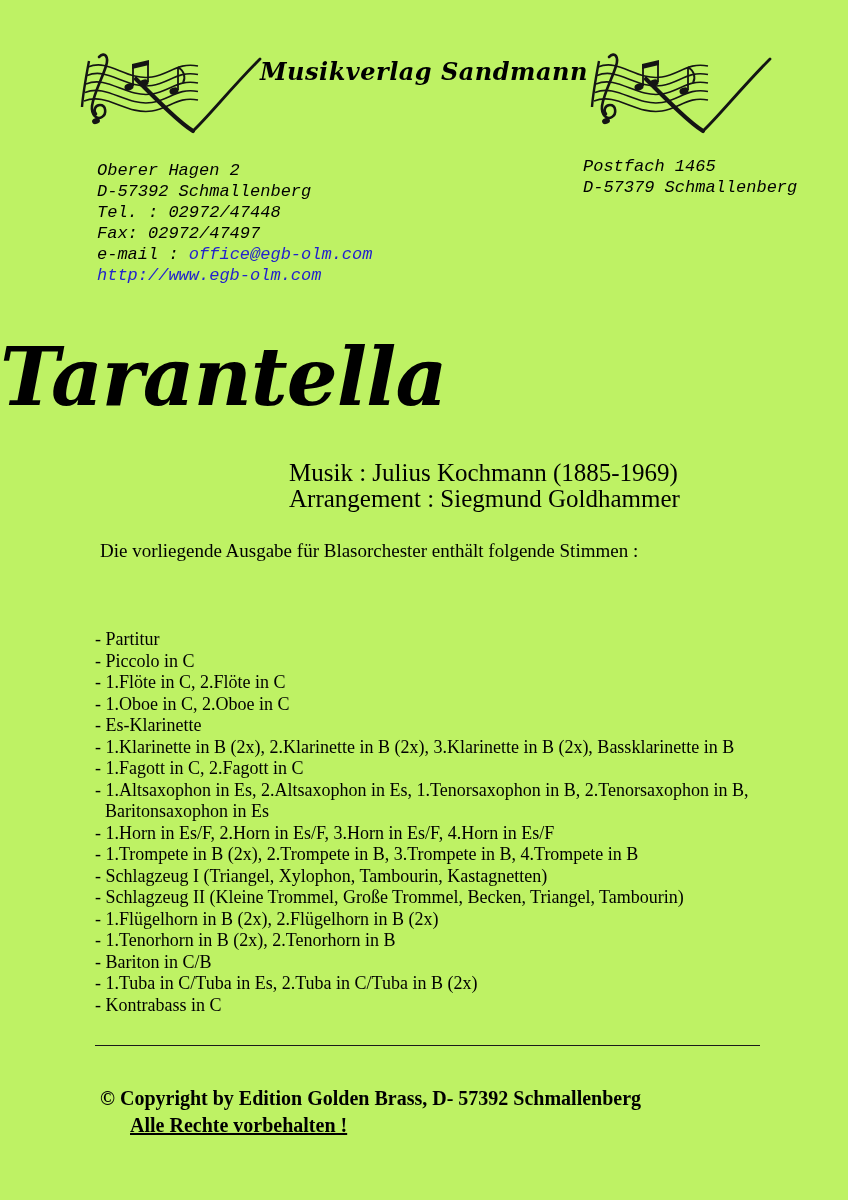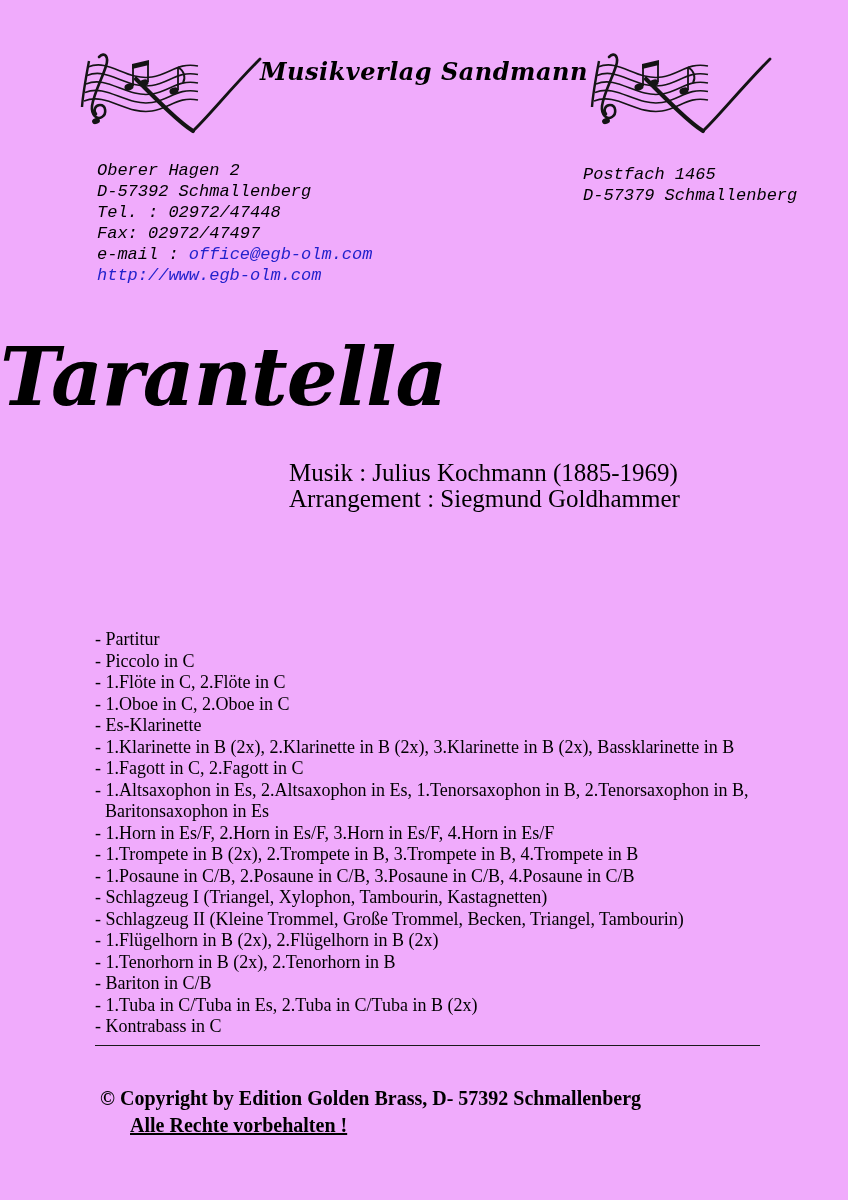--- a/index.html
+++ b/index.html
@@ -5,21 +5,21 @@
   html, body {
     margin: 0;
     padding: 0;
     background: #e8e8e8;
   }
   .page {
     position: relative;
     width: 848px;
     height: 1200px;
     margin: 0 auto;
-    background: #f0abfc;
+    background: #bef264;
     overflow: hidden;
     color: #000;
   }
   
   .logo {
     position: absolute;
     top: 45px;
     width: 192px;
     height: 106px;
   }
@@ -41,21 +41,21 @@
   
   .addr {
     position: absolute;
     font-family: Liberation Mono, monospace;
     font-style: italic;
     font-size: 17px;
     line-height: 21px;
     white-space: nowrap;
   }
   .addr-left  { left: 97px;  top: 160px; }
-  .addr-right { left: 583px; top: 164px; }
+  .addr-right { left: 583px; top: 156px; }
   .link-blue { color: #2222cc; text-decoration: none; }
   
   .title {
     position: absolute;
     top: 322px;
     left: 0;
     width: 100%;
     text-align: left;
     font-family: "DejaVu Serif", serif;
     font-style: italic;
@@ -174,34 +174,34 @@
     <div>D-57379 Schmallenberg</div>
   </div>
 
   <div class="title">Tarantella</div>
 
   <div class="credits">
     <div>Musik : Julius Kochmann (1885-1969)</div>
     <div>Arrangement : Siegmund Goldhammer</div>
   </div>
 
+  <div class="intro">Die vorliegende Ausgabe für Blasorchester enthält folgende Stimmen :</div>
 
   <div class="parts">
     <div>- Partitur</div>
     <div>- Piccolo in C</div>
     <div>- 1.Flöte in C, 2.Flöte in C</div>
     <div>- 1.Oboe in C, 2.Oboe in C</div>
     <div>- Es-Klarinette</div>
     <div>- 1.Klarinette in B (2x), 2.Klarinette in B (2x), 3.Klarinette in B (2x), Bassklarinette in B</div>
     <div>- 1.Fagott in C, 2.Fagott in C</div>
     <div>- 1.Altsaxophon in Es, 2.Altsaxophon in Es, 1.Tenorsaxophon in B, 2.Tenorsaxophon in B,</div>
     <div class="cont">Baritonsaxophon in Es</div>
     <div>- 1.Horn in Es/F, 2.Horn in Es/F, 3.Horn in Es/F, 4.Horn in Es/F</div>
     <div>- 1.Trompete in B (2x), 2.Trompete in B, 3.Trompete in B, 4.Trompete in B</div>
-    <div>- 1.Posaune in C/B, 2.Posaune in C/B, 3.Posaune in C/B, 4.Posaune in C/B</div>
     <div>- Schlagzeug I (Triangel, Xylophon, Tambourin, Kastagnetten)</div>
     <div>- Schlagzeug II (Kleine Trommel, Große Trommel, Becken, Triangel, Tambourin)</div>
     <div>- 1.Flügelhorn in B (2x), 2.Flügelhorn in B (2x)</div>
     <div>- 1.Tenorhorn in B (2x), 2.Tenorhorn in B</div>
     <div>- Bariton in C/B</div>
     <div>- 1.Tuba in C/Tuba in Es, 2.Tuba in C/Tuba in B (2x)</div>
     <div>- Kontrabass in C</div>
   </div>
 
   <div class="rule"></div>

